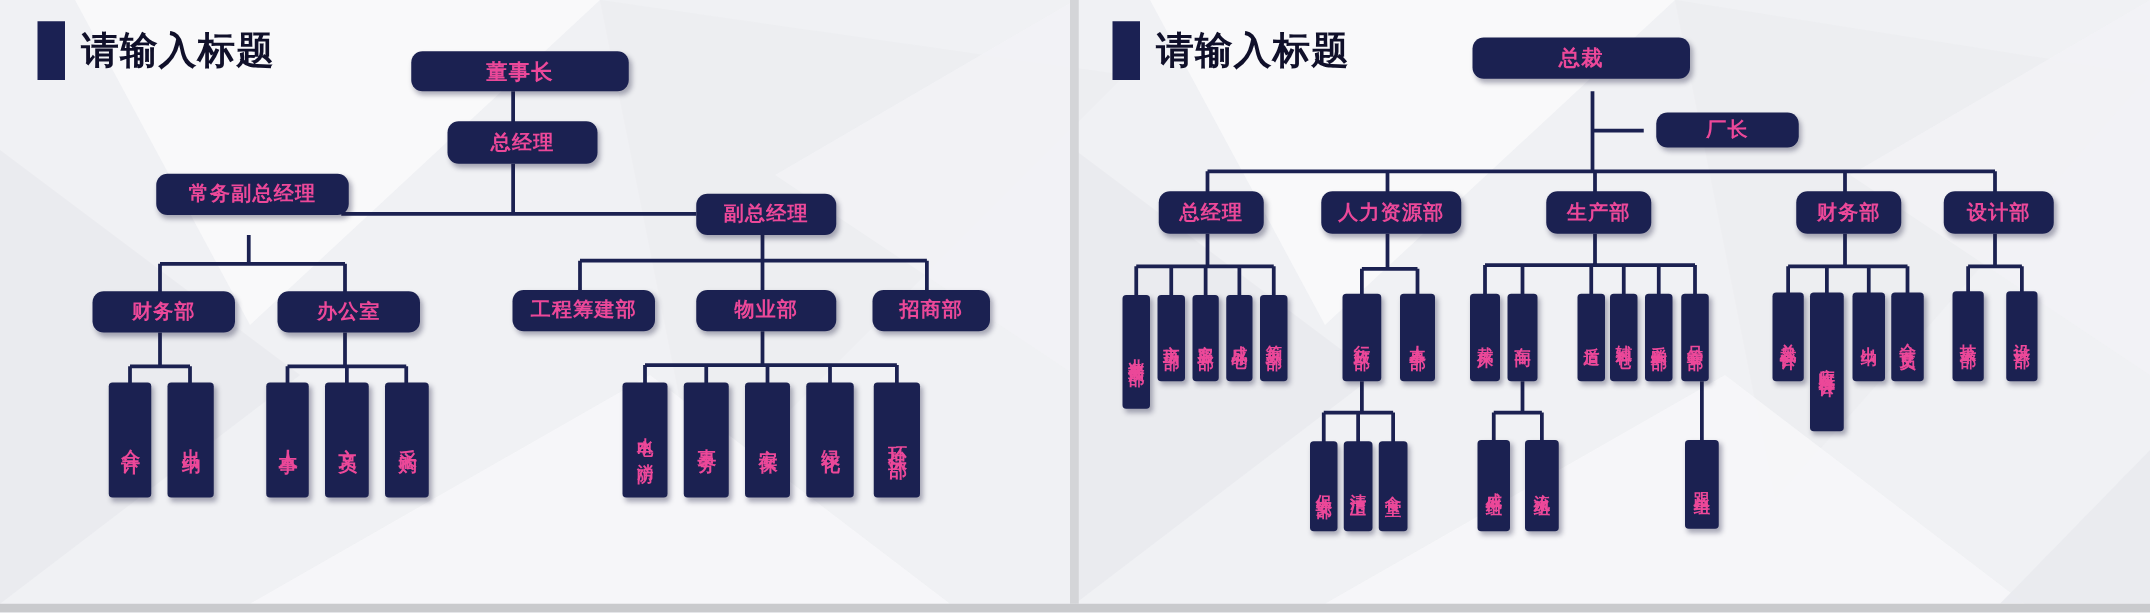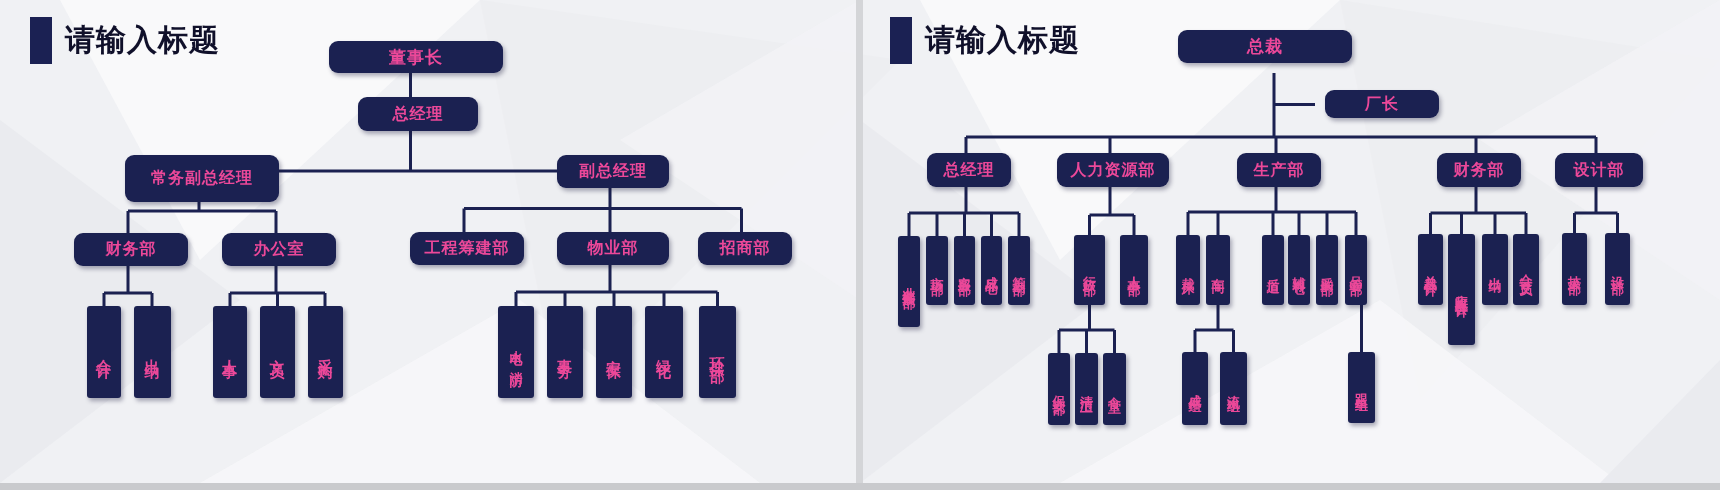--- a/index.html
+++ b/index.html
@@ -64,21 +64,21 @@
       <path d="M410.5 73 V98 M410.5 131 V172.5 M273 171 H557
                M199 188 V212.5 M128 211 H276 M128 211 V234 M276 211 V234
                M128 266 V294.5 M104 293 H152 M104 293 V307 M152 293 V307
                M276 266 V294.5 M230 293 H325 M230 293 V307 M277.5 293 V307 M325 293 V307
                M610 188 V210 M464 208.5 H741.5 M464 208.5 V233 M610 208.5 V233 M741.5 208.5 V233
                M610 265 V293.5 M516 292 H717.5 M516 292 V307 M565 292 V307 M614 292 V307 M664 292 V307 M717.5 292 V307"></path>
     </svg>
 
     <div class="node h big" style="left:329px;top:41px;width:168px;height:32px">董事长</div>
     <div class="node h" style="left:358px;top:97px;width:114px;height:34px">总经理</div>
-    <div class="node h" style="left:125px;top:155px;width:148px;height:47px">常务副总经理</div>
+    <div class="node h" style="left:125px;top:139px;width:148px;height:33px">常务副总经理</div>
     <div class="node h" style="left:557px;top:155px;width:106px;height:33px">副总经理</div>
     <div class="node h" style="left:74px;top:233px;width:108px;height:33px">财务部</div>
     <div class="node h" style="left:222px;top:233px;width:108px;height:33px">办公室</div>
     <div class="node h" style="left:410px;top:232px;width:108px;height:33px">工程筹建部</div>
     <div class="node h" style="left:557px;top:232px;width:106px;height:33px">物业部</div>
     <div class="node h" style="left:698px;top:232px;width:88px;height:33px">招商部</div>
     <div class="node v v1" style="left:87px;top:306px;width:34px;height:92px">会计</div>
     <div class="node v v1" style="left:134px;top:306px;width:37px;height:92px">出纳</div>
     <div class="node v v1" style="left:213px;top:306px;width:34px;height:92px">人事</div>
     <div class="node v v1" style="left:260px;top:306px;width:35px;height:92px">文员</div>

